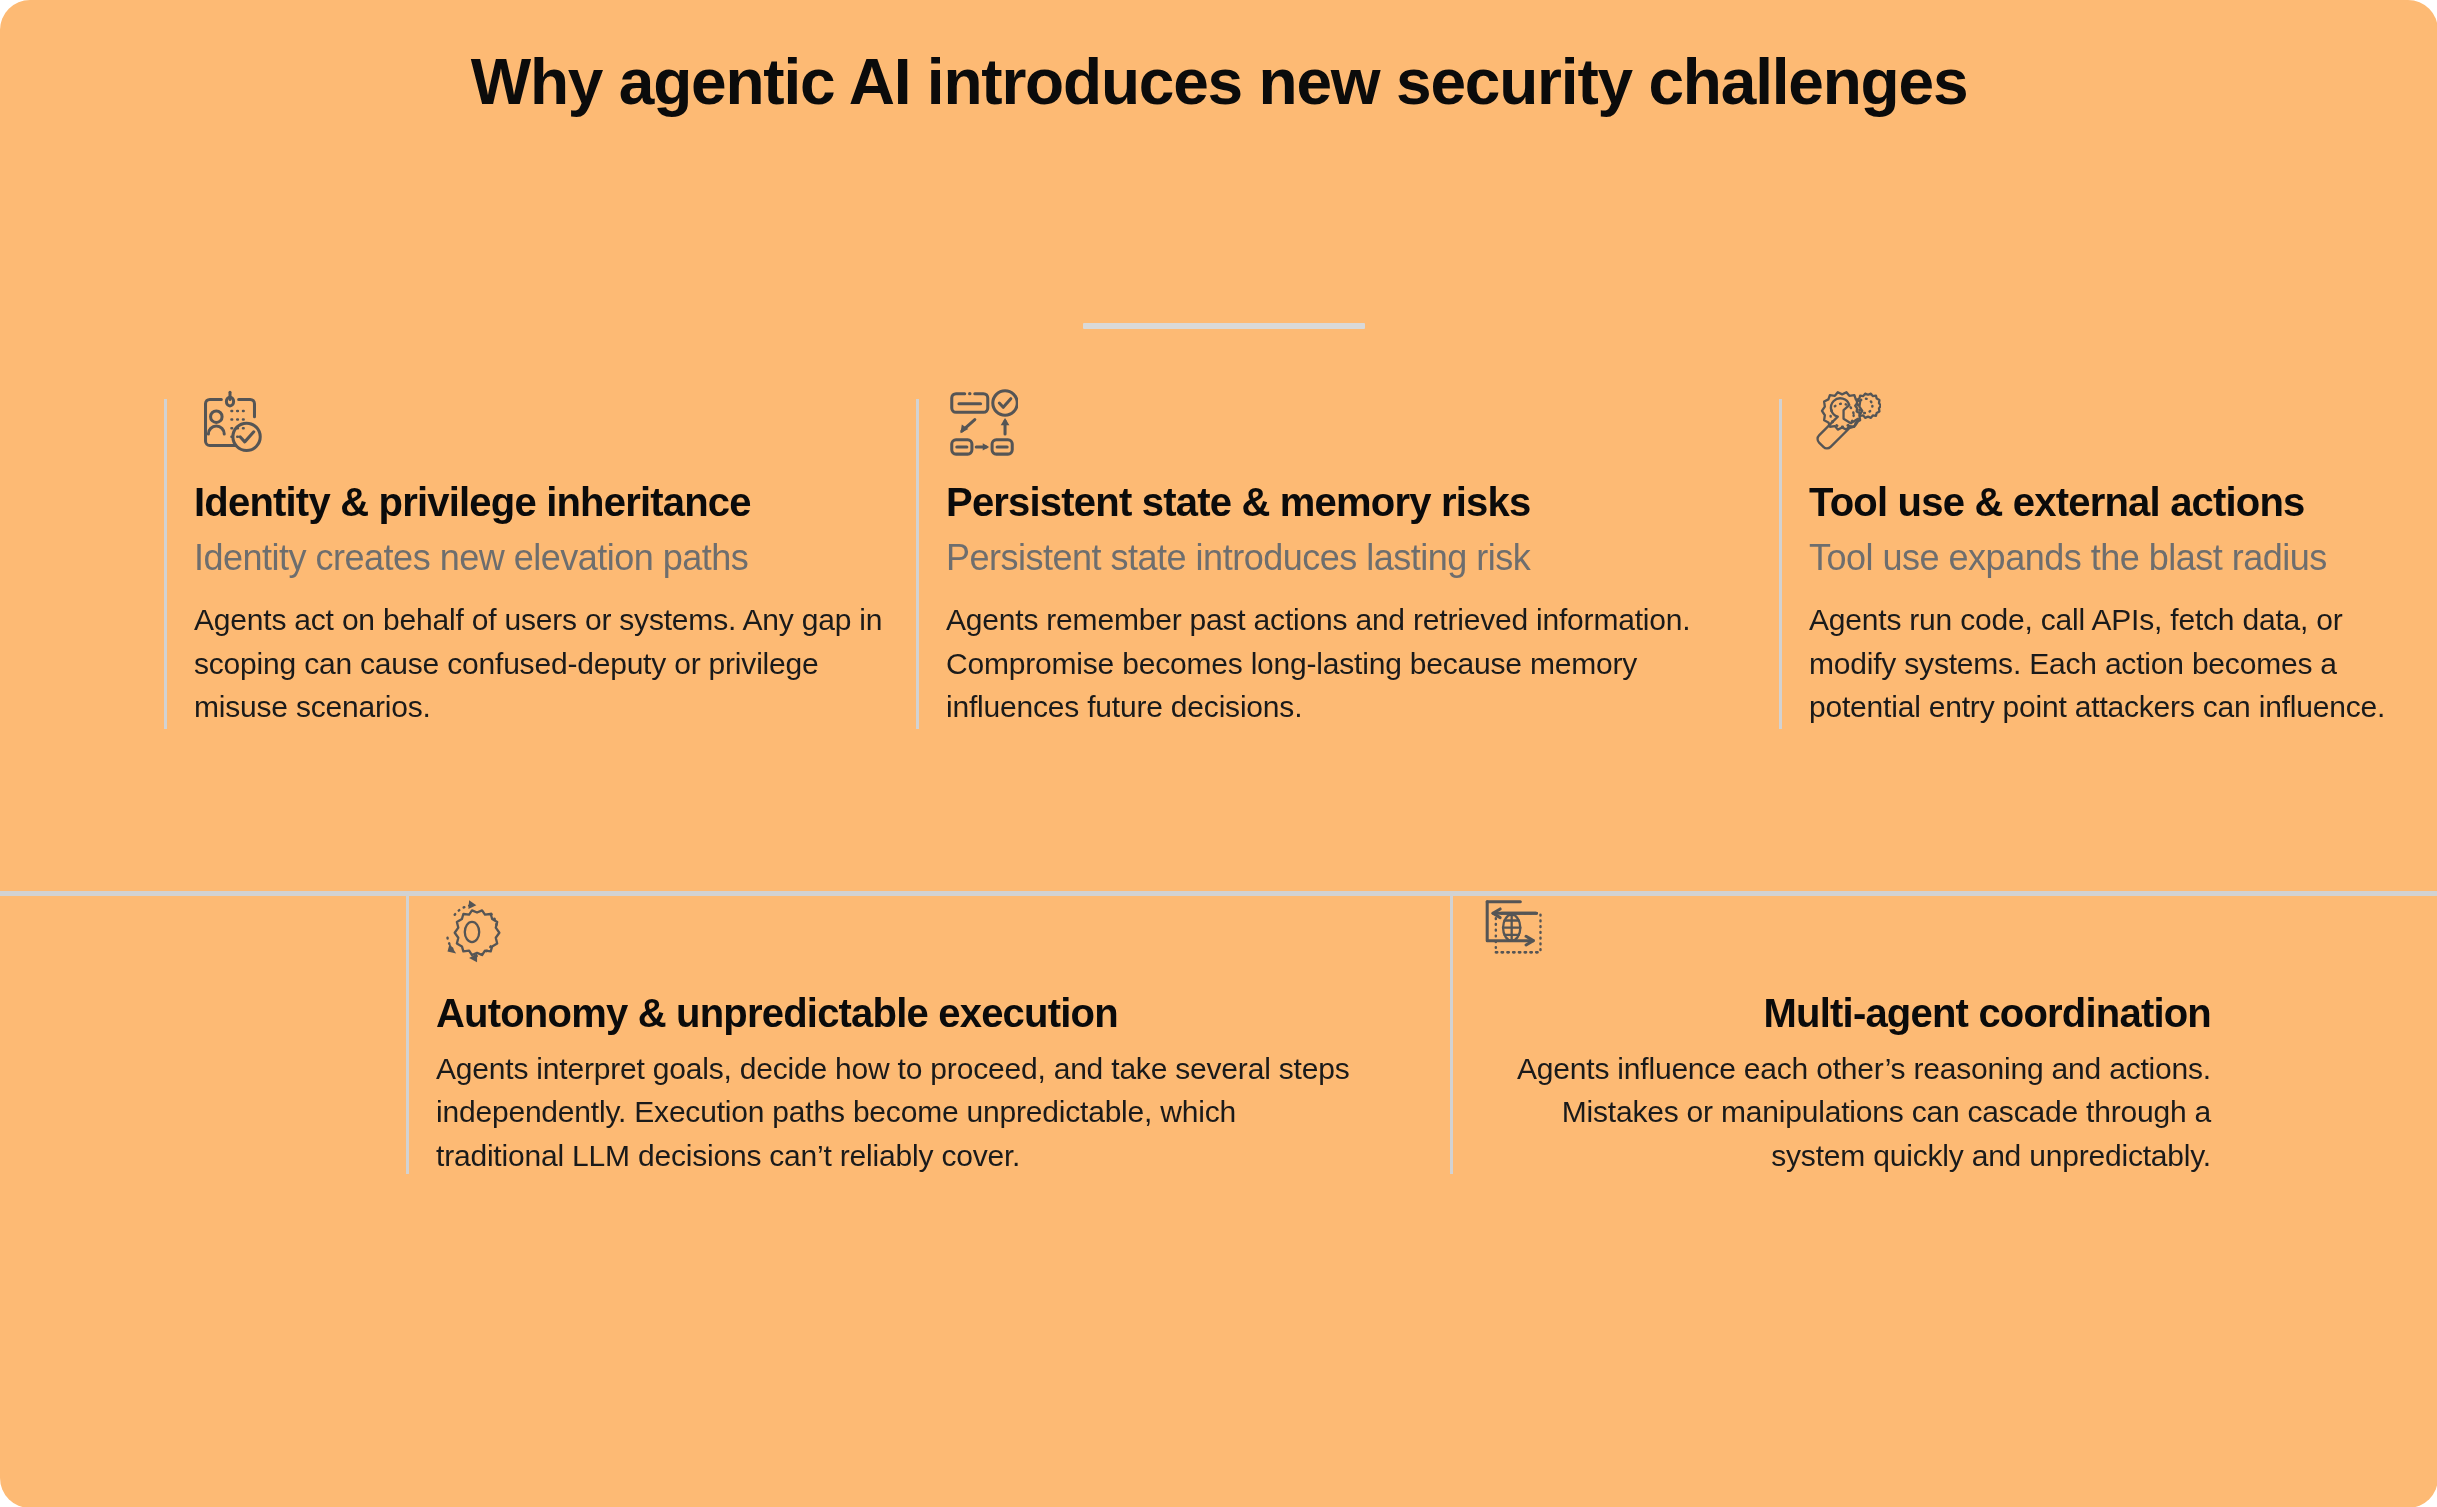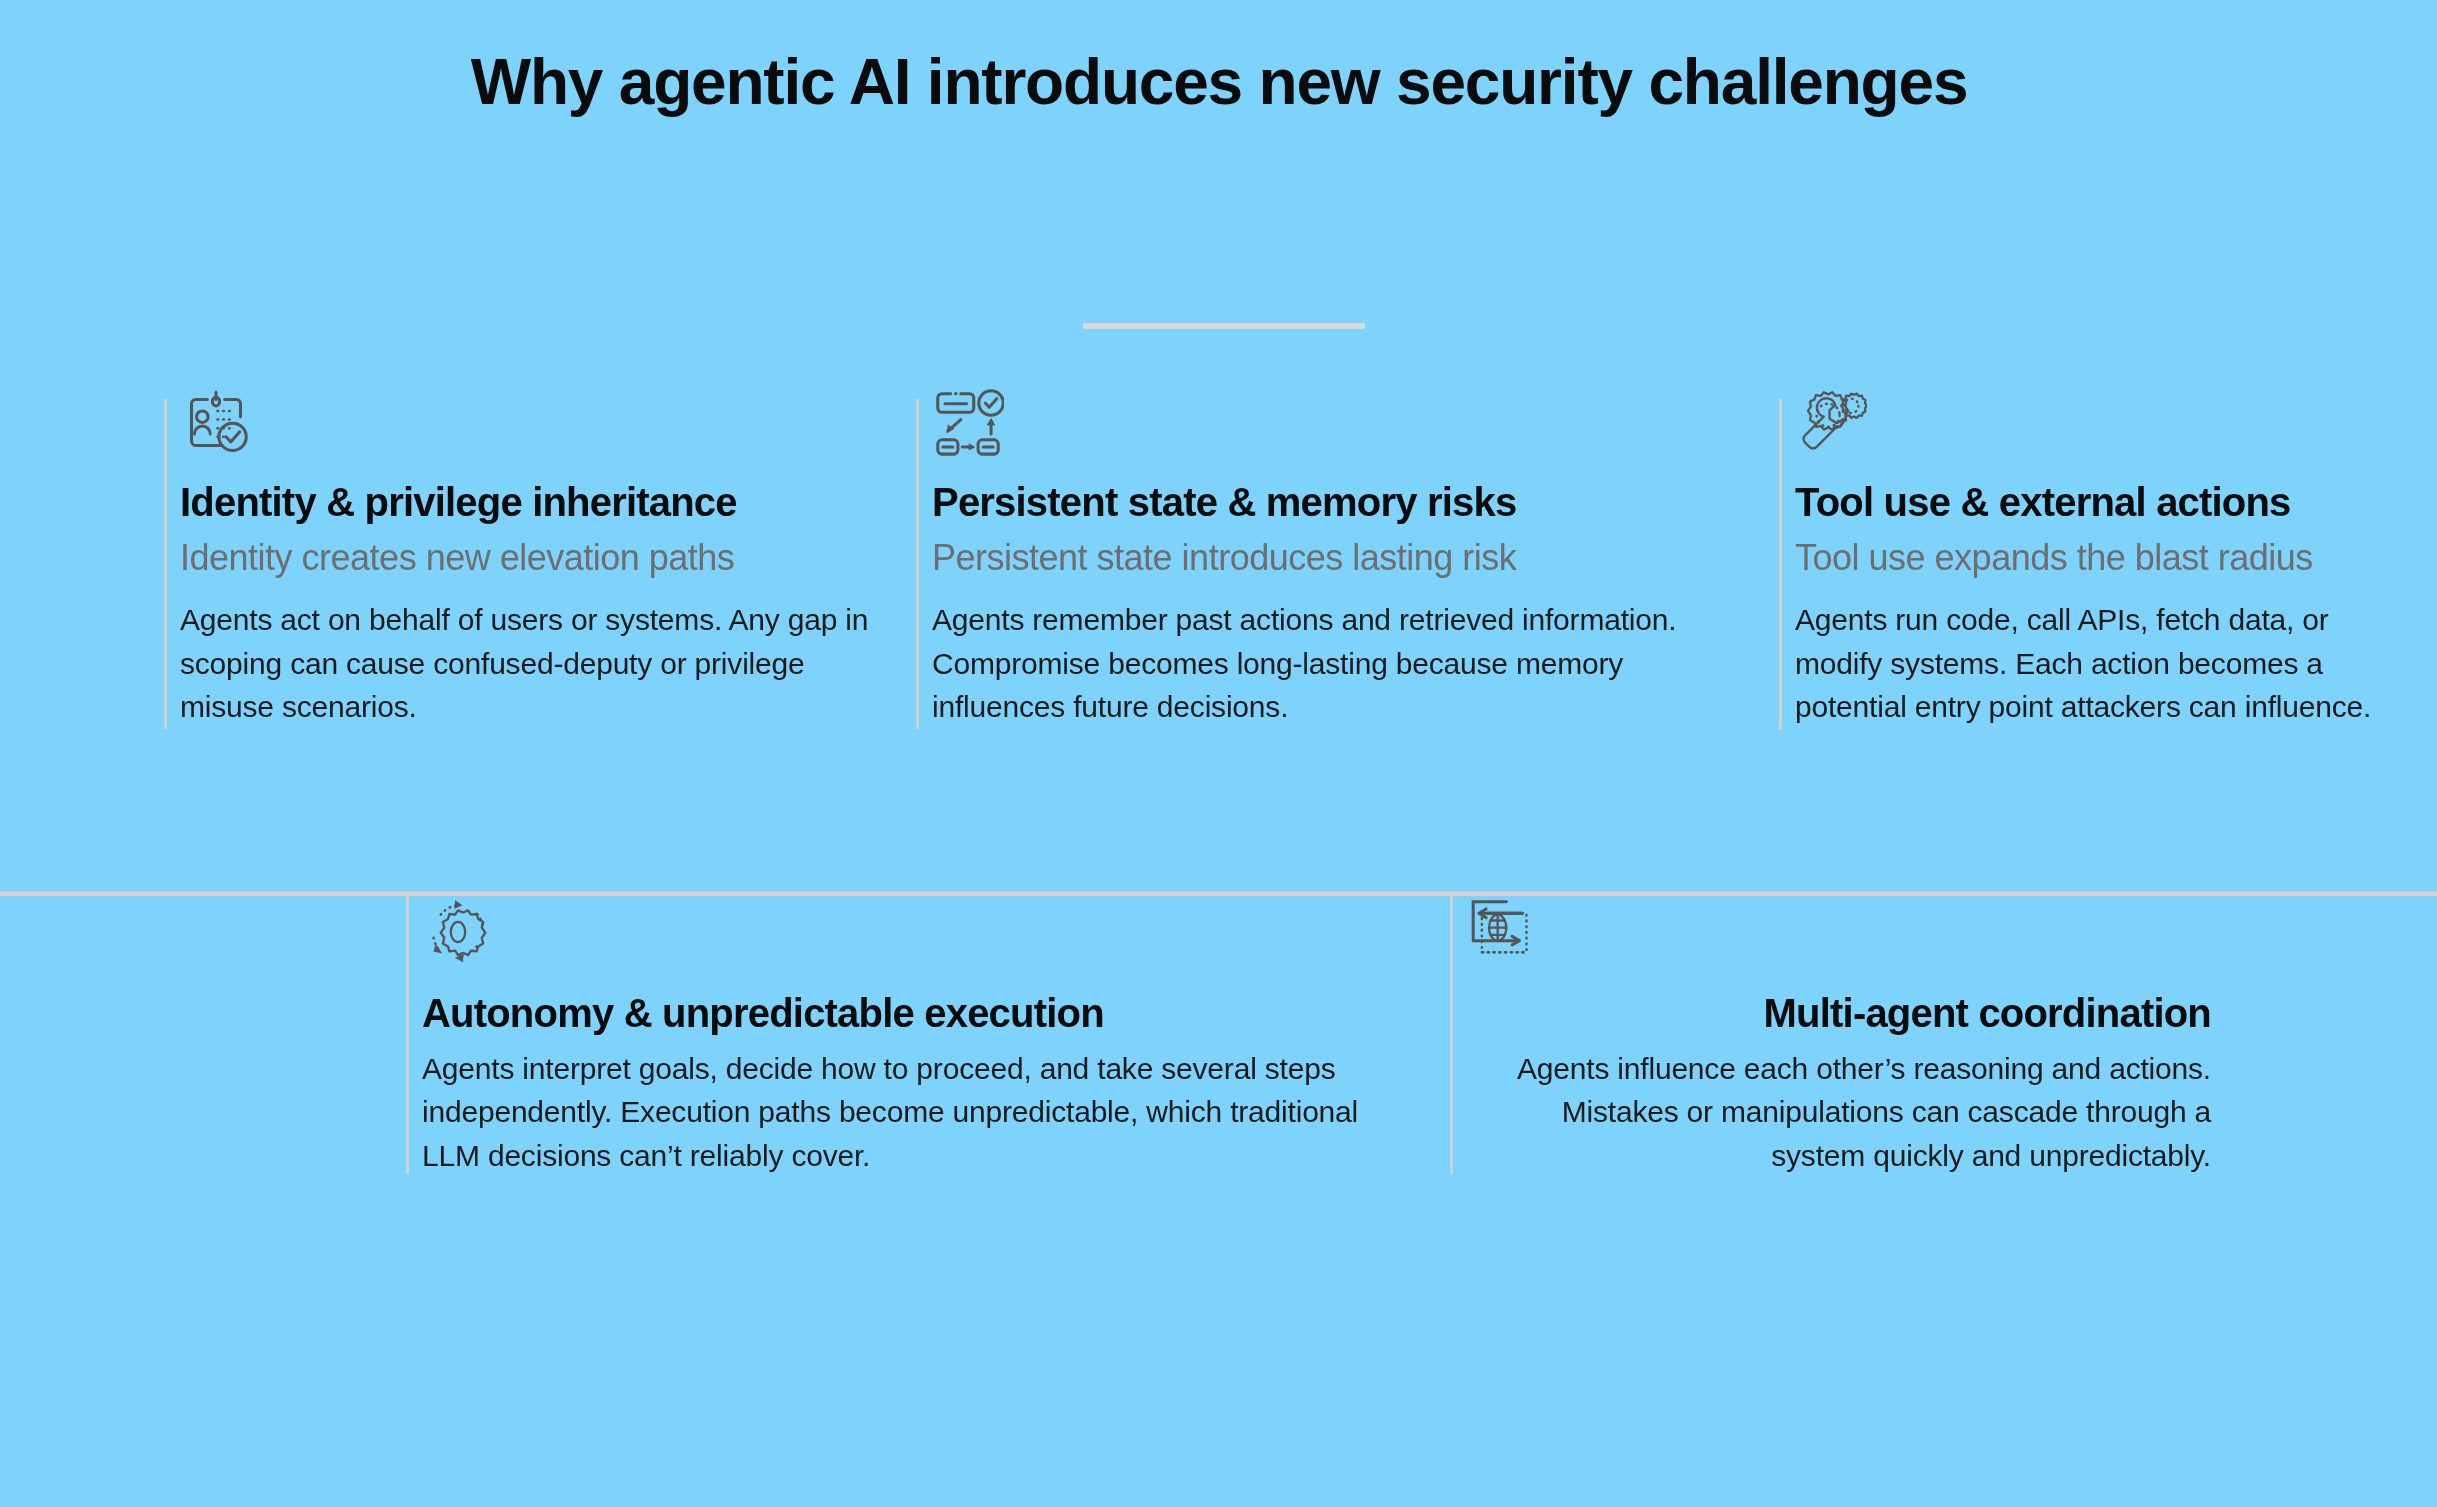--- a/index.html
+++ b/index.html
@@ -7,21 +7,22 @@
     width: 2438px;
     height: 1508px;
     background: #ffffff;
     font-family: "Liberation Sans", sans-serif;
     overflow: hidden;
   }
   .page {
     position: relative;
     width: 2438px;
     height: 1508px;
-    background: #7dd3fc;
+    background: #fdba74;
+    border-radius: 30px;
   }
 
   
   .header {
     position: absolute;
     left: 0; top: 0;
     width: 2438px;
     text-align: center;
   }
   .page-title {
@@ -66,21 +67,21 @@
     left: 0;
     top: 891px;
     width: 2438px;
     height: 4.9px;
     background: #d2d2d2;
   }
 
   .card {
     position: absolute;
     top: 0;
-    padding-left: 16px;
+    padding-left: 30px;
   }
   .card .v-rule {
     position: absolute;
     left: 0;
     top: 13.7px;
     bottom: 0;
     width: 3.4px;
     background: #d2d2d2;
   }
   .row-2 .card .v-rule { top: 0; bottom: 3.9px; }

